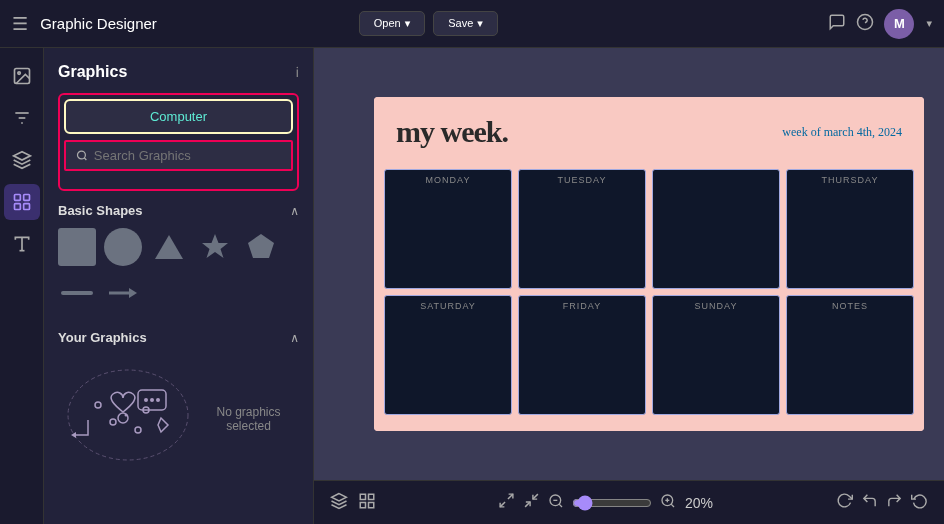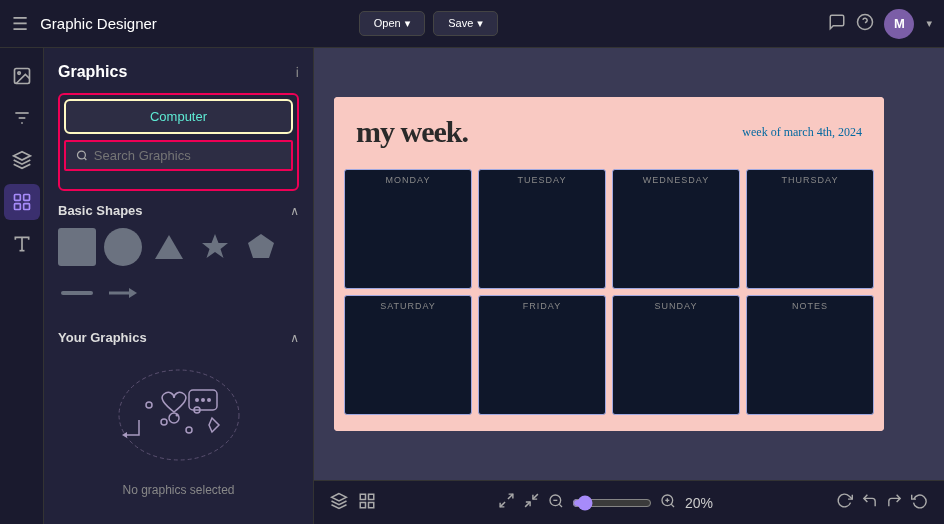--- a/index.html
+++ b/index.html
@@ -43,27 +43,27 @@
     .section-title { font-size: 13px; font-weight: 600; color: #ddd; }
     .section-chevron { color: #aaa; font-size: 12px; cursor: pointer; }
 
     
     .shapes-grid { display: flex; flex-wrap: wrap; gap: 8px; margin-bottom: 14px; }
     .shape { width: 38px; height: 38px; background: #6b7280; display: flex; align-items: center; justify-content: center; cursor: pointer; }
     .shape.square { border-radius: 3px; }
     .shape.circle { border-radius: 50%; }
 
     
-    .your-graphics { display: flex; flex-direction: column; align-items: center; }
+    .your-graphics { display: flex; flex-direction: row; align-items: center; }
     .graphics-placeholder { width: 140px; height: 120px; display: flex; align-items: center; justify-content: center; margin-bottom: 8px; }
     .no-graphics-text { font-size: 12px; color: #888; text-align: center; }
 
     
     .canvas-area { flex: 1; background: #2d2d44; display: flex; flex-direction: column; overflow: hidden; }
-    .canvas-scroll { flex: 1; display: flex; align-items: center; justify-content: flex-start; overflow: auto; background: #3a3a55; padding: 20px; }
+    .canvas-scroll { flex: 1; display: flex; align-items: center; justify-content: flex-end; overflow: auto; background: #3a3a55; padding: 20px; }
 
     
     .planner { width: 550px; background: #f9c9c2; border-radius: 4px; overflow: hidden; font-family: Georgia, serif; flex-shrink: 0; }
     .planner-header { background: #f9c9c2; padding: 18px 22px 14px; display: flex; align-items: center; justify-content: space-between; }
     .planner-grid { background: #f9c9c2; padding: 6px 10px 10px; }
     .planner-row { display: grid; grid-template-columns: repeat(4, 1fr); gap: 6px; margin-bottom: 6px; }
     .planner-cell { background: #0f172a; border: 1.5px solid #a0a8e0; border-radius: 3px; }
     .planner-cell-header { text-align: center; font-size: 9px; letter-spacing: 1px; color: #888; padding: 5px 0 3px; font-family: 'Segoe UI', Arial, sans-serif; font-weight: 500; }
     .planner-cell-body { height: 100px; }
 
@@ -255,21 +255,20 @@
           <div class="planner-row">
             <div class="planner-cell">
               <div class="planner-cell-header">MONDAY</div>
               <div class="planner-cell-body"></div>
             </div>
             <div class="planner-cell">
               <div class="planner-cell-header">TUESDAY</div>
               <div class="planner-cell-body"></div>
             </div>
             <div class="planner-cell">
-              <div class="planner-cell-header">WEDNESDAY</div>
               <div class="planner-cell-body"></div>
             </div>
             <div class="planner-cell">
               <div class="planner-cell-header">THURSDAY</div>
               <div class="planner-cell-body"></div>
             </div>
           </div>
           <div class="planner-row">
             <div class="planner-cell">
               <div class="planner-cell-header">SATURDAY</div>

